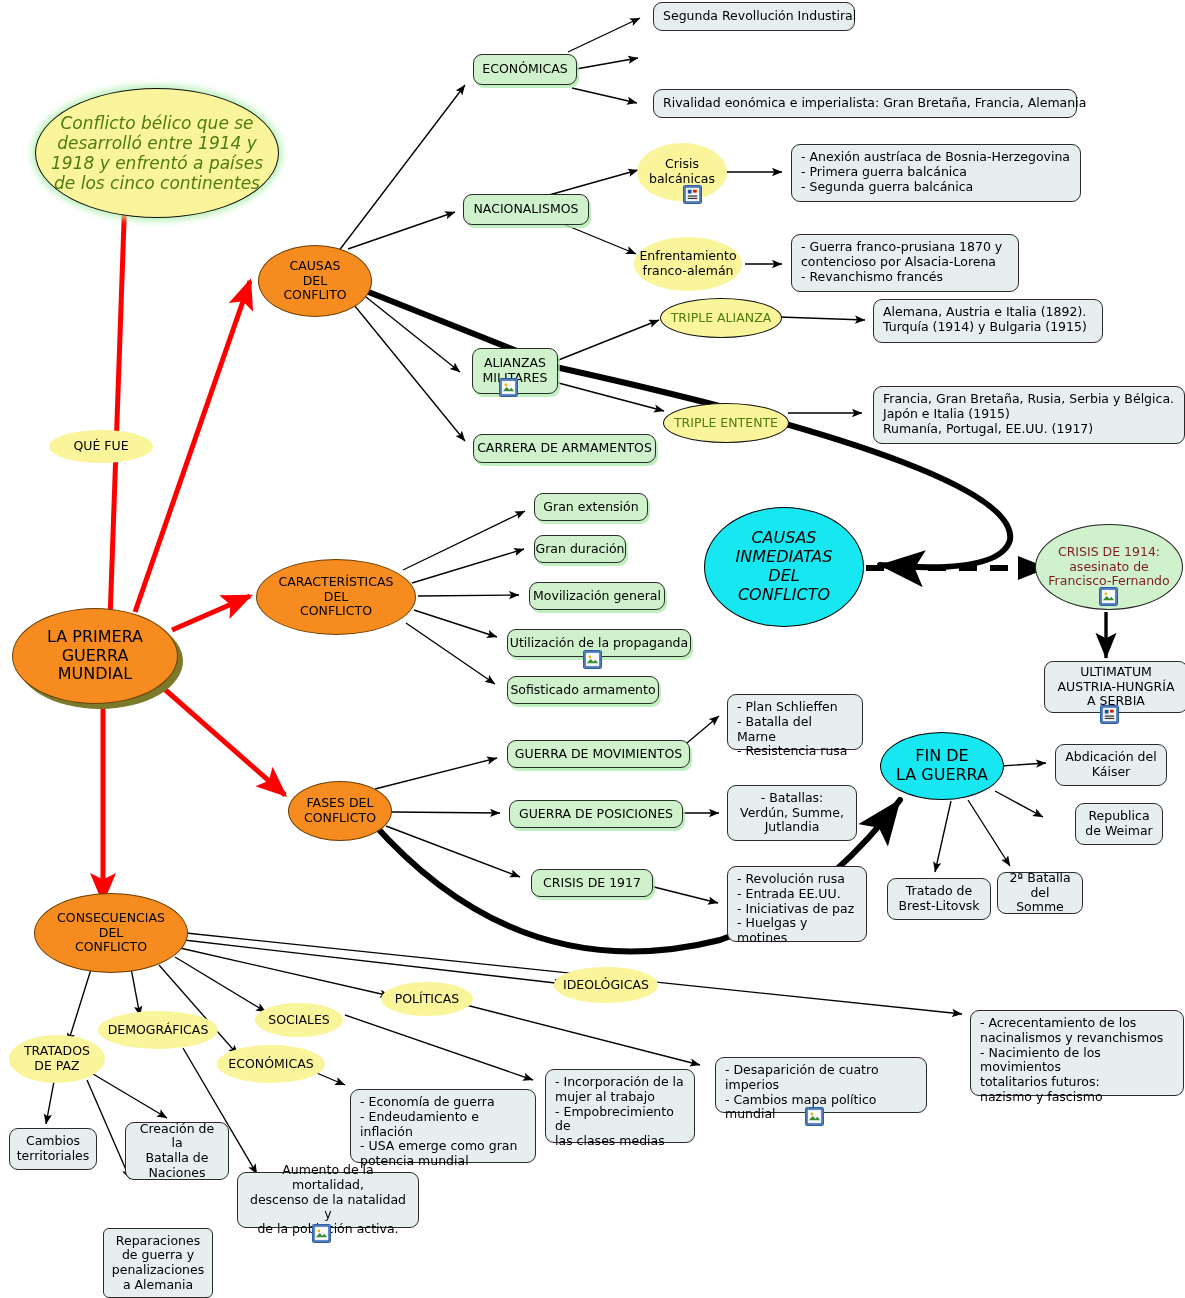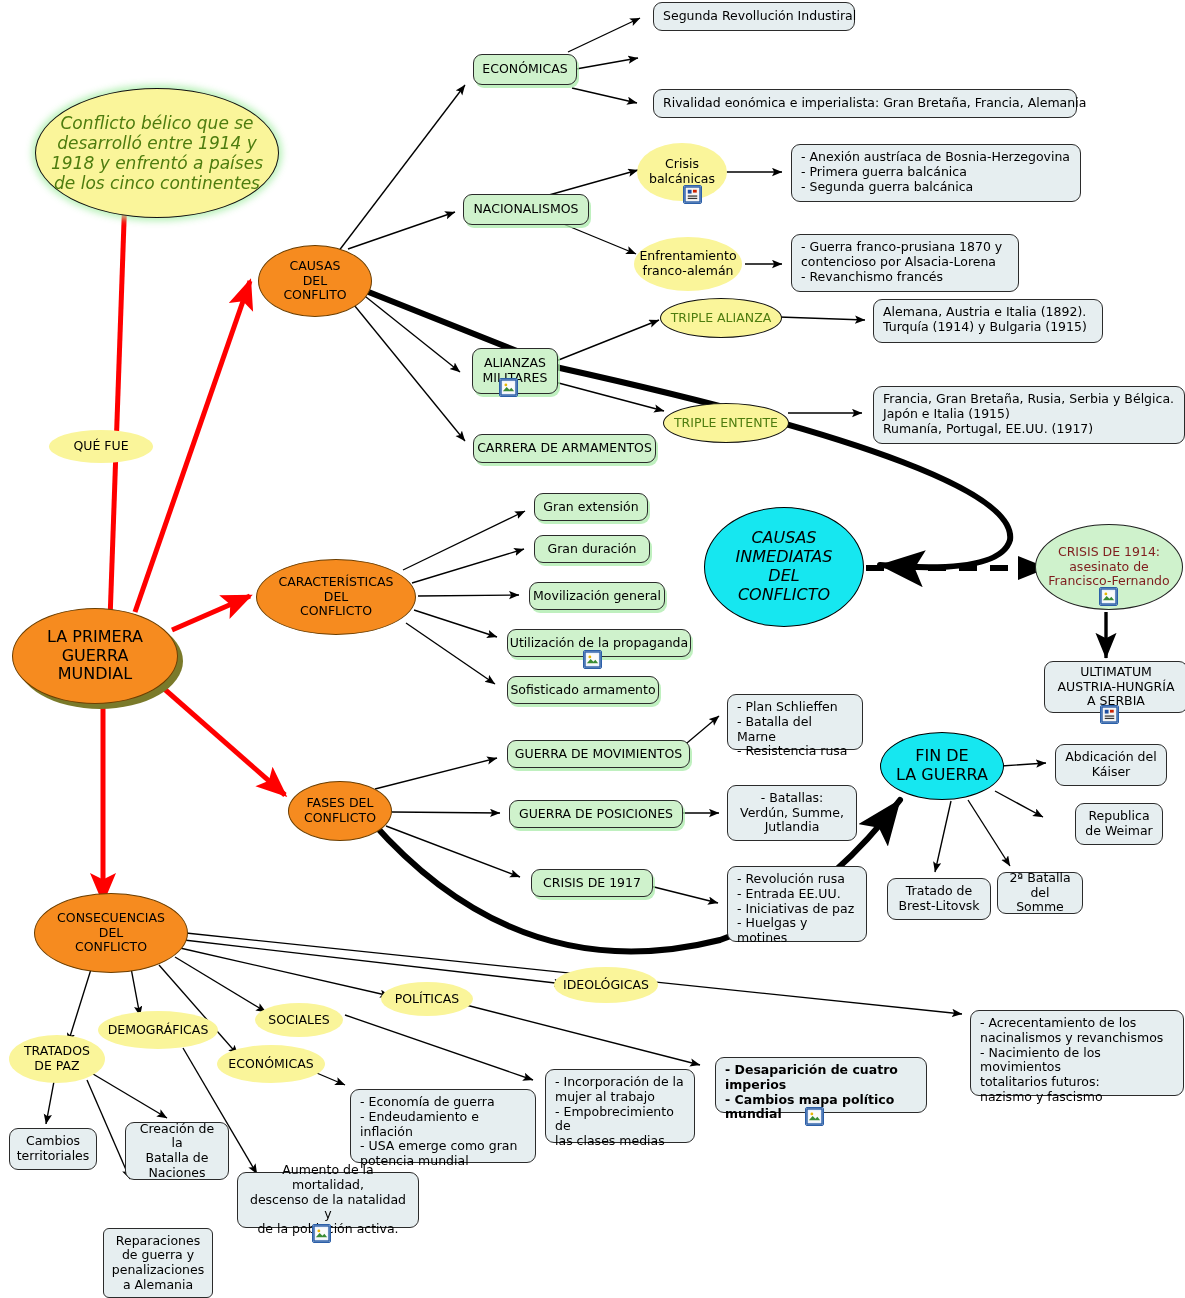--- a/index.html
+++ b/index.html
@@ -204,21 +204,21 @@
 Japón e Italia (1915)
 Rumanía, Portugal, EE.UU. (1917)</div>
 
   <div class="node rr rr-green pad lbl-sm nowrap" style="left:466px; top:434px; width:183px; height:29px;">CARRERA DE ARMAMENTOS</div>
 
   <div class="node ell ell-orange lbl-sm pre" style="left:256px; top:559px; width:160px; height:76px;">CARACTERÍSTICAS
 DEL
 CONFLICTO</div>
 
   <div class="node rr rr-green pad lbl-sm nowrap" style="left:527px; top:493px; width:114px; height:28px;">Gran extensión</div>
-  <div class="node rr rr-green pad lbl-sm nowrap" style="left:527px; top:535px; width:116px; height:28px;">Gran duración</div>
+  <div class="node rr rr-green pad lbl-sm nowrap" style="left:527px; top:535px; width:92px; height:28px;">Gran duración</div>
   <div class="node rr rr-green pad lbl-sm nowrap" style="left:522px; top:582px; width:136px; height:28px;">Movilización general</div>
   <div class="node rr rr-green pad lbl-sm nowrap" style="left:500px; top:629px; width:184px; height:28px;">Utilización de la propaganda</div>
   <svg class="mini-icon" style="left:583px; top:650px; transform:none;" viewBox="0 0 18 18">
     <rect x="1" y="1" width="16" height="16" fill="#eef3fb" stroke="#2b5fa8" stroke-width="1.6"></rect>
     <rect x="3" y="3.5" width="12" height="11" fill="#fbfbfb"></rect>
     <circle cx="6.2" cy="6.3" r="1.5" fill="#e8b705"></circle>
     <path d="M3,13 L7,8.4 L10,11.5 L12,9.3 L15,13 z" fill="#3a8c35"></path>
   </svg>
   <div class="node rr rr-green pad lbl-sm nowrap" style="left:500px; top:676px; width:152px; height:28px;">Sofisticado armamento</div>
 
@@ -316,21 +316,21 @@
   <div class="node rr rr-grey pad lbl-sm txt-left pre" style="left:343px; top:1089px; width:186px; height:74px; align-items:flex-start;">- Economía de guerra
 - Endeudamiento e inflación
 - USA emerge como gran
 potencia mundial</div>
 
   <div class="node rr rr-grey pad lbl-sm txt-left pre" style="left:538px; top:1069px; width:150px; height:74px; align-items:flex-start;">- Incorporación de la
 mujer al trabajo
 - Empobrecimiento de
 las clases medias</div>
 
-  <div class="node rr rr-grey pad lbl-sm txt-left pre" style="left:708px; top:1057px; width:212px; height:56px; align-items:flex-start;font-weight:bold;">- Desaparición de cuatro
+  <div class="node rr rr-grey pad lbl-sm txt-left pre" style="left:708px; top:1057px; width:212px; height:56px; align-items:flex-start;">- Desaparición de cuatro
 imperios
 - Cambios mapa político mundial</div>
   <svg class="mini-icon" style="left:805px; top:1107px; transform:none;" viewBox="0 0 18 18">
     <rect x="1" y="1" width="16" height="16" fill="#eef3fb" stroke="#2b5fa8" stroke-width="1.6"></rect>
     <rect x="3" y="3.5" width="12" height="11" fill="#fbfbfb"></rect>
     <circle cx="6.2" cy="6.3" r="1.5" fill="#e8b705"></circle>
     <path d="M3,13 L7,8.4 L10,11.5 L12,9.3 L15,13 z" fill="#3a8c35"></path>
   </svg>
 
   <div class="node rr rr-grey pad lbl-sm txt-left pre" style="left:963px; top:1010px; width:214px; height:86px; align-items:flex-start;">- Acrecentamiento de los

